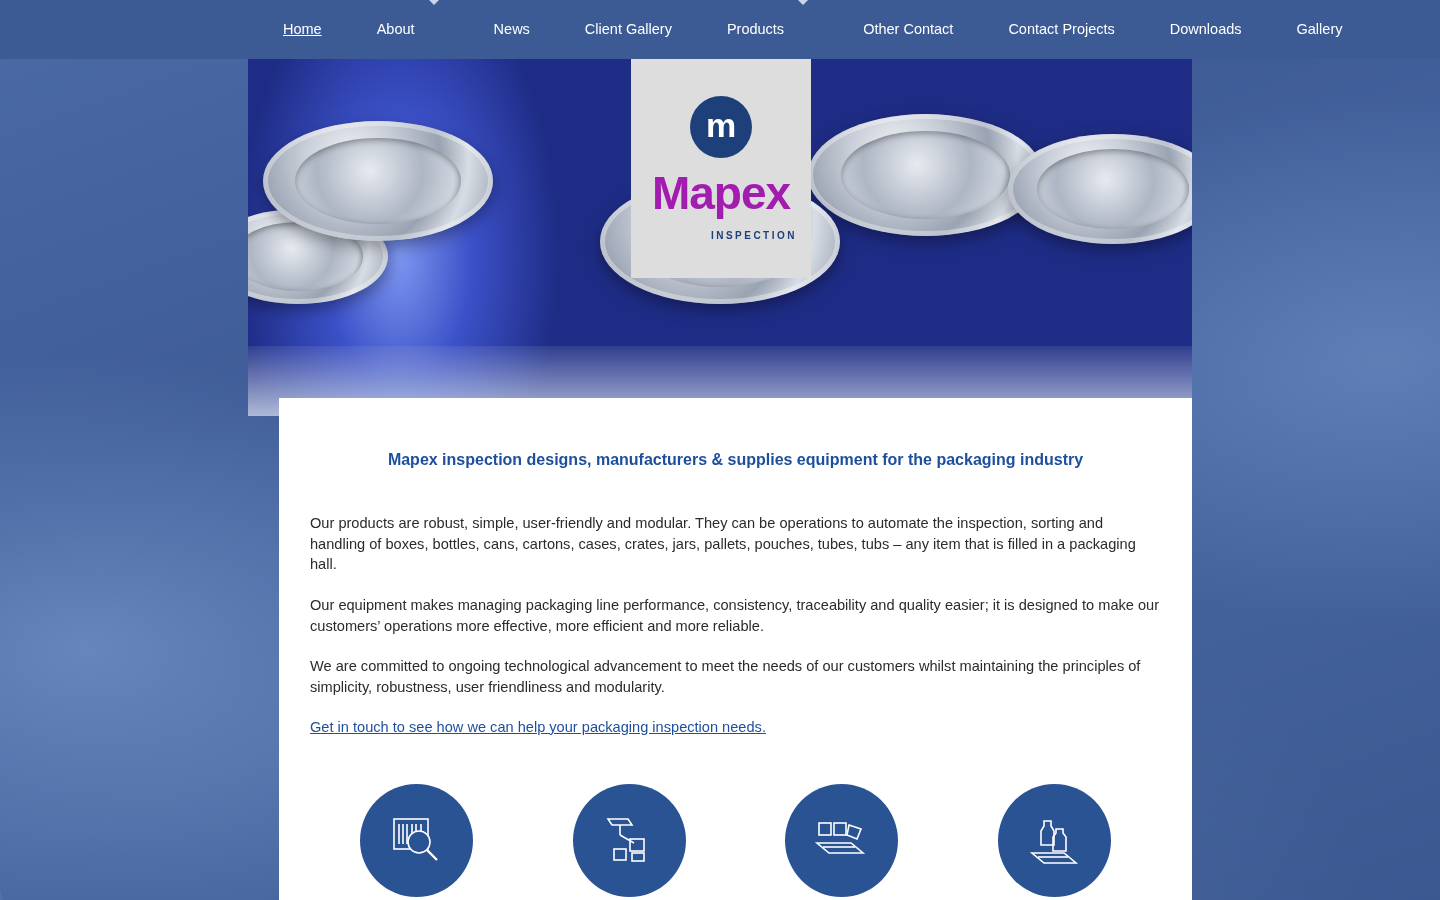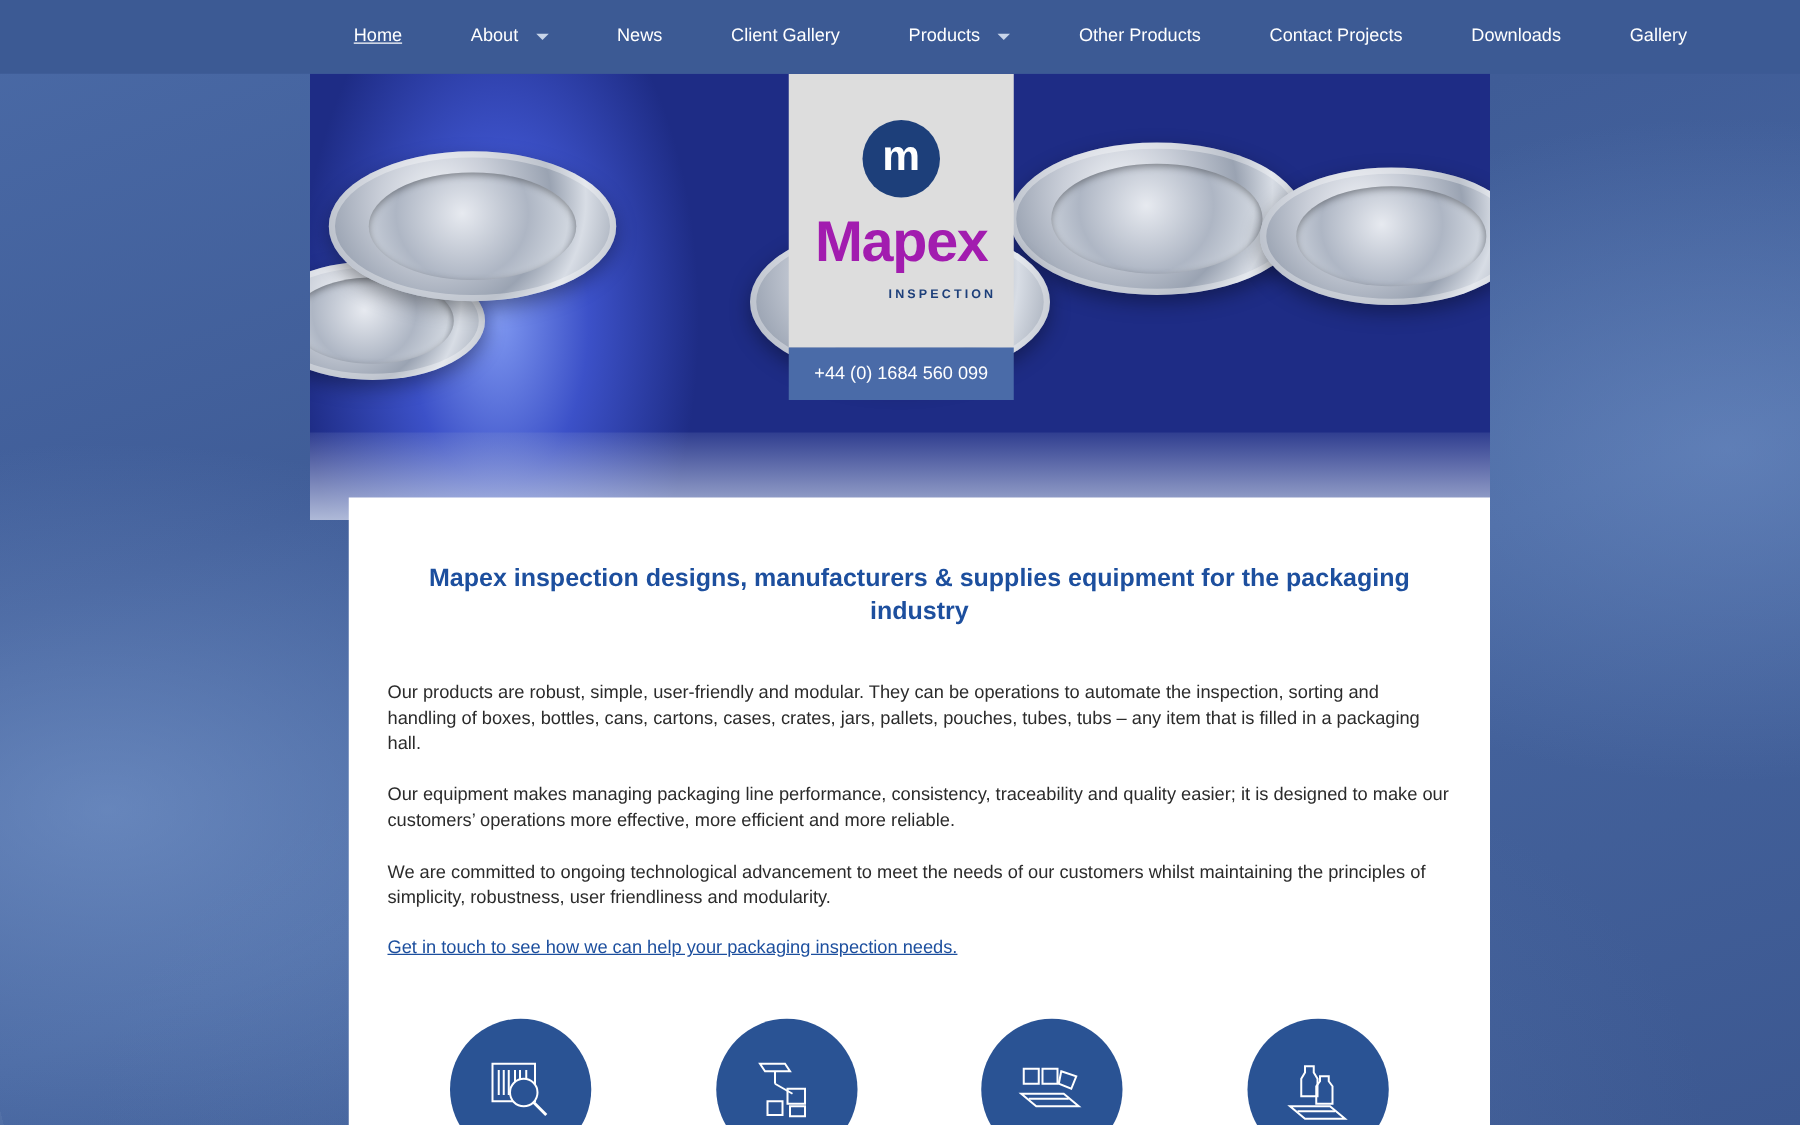--- a/index.html
+++ b/index.html
@@ -42,21 +42,21 @@
   .nav-items {
     display: flex; align-items: center;
     margin-left: 283px;
   }
   .nav-item {
     color: #ffffff;
     font-size: 14.5px;
     padding: 0 0;
     margin-right: 55px;
     white-space: nowrap;
-    display: flex; align-items: center;
+    display: flex; 
     cursor: pointer;
     line-height: 59px;
   }
   .nav-item.active { text-decoration: underline; }
   .nav-item .caret {
     display: inline-block;
     margin-left: 14px;
     width: 0; height: 0;
     border-left: 5px solid transparent;
     border-right: 5px solid transparent;
@@ -167,21 +167,21 @@
   .content {
     position: absolute;
     top: 339px; left: 31px;
     width: 913px;
     min-height: 520px;
     background: #ffffff;
     padding: 26px 31px 0 31px;
   }
   .headline {
     color: #1d4f9e;
-    font-size: 20px;
+    font-size: 16px;
     font-weight: bold;
     text-align: center;
     margin: 26px 0 42px 0;
     line-height: 1.3;
   }
   .para {
     color: #2b2b2b;
     font-size: 14.6px;
     line-height: 1.42;
     margin: 0 0 20px 0;
@@ -231,21 +231,21 @@
       <span>News</span>
     </div>
     <div class="nav-item">
       <span>Client Gallery</span>
     </div>
     <div class="nav-item">
       <span>Products</span>
       <span class="caret"></span>
     </div>
     <div class="nav-item">
-      <span>Other Products</span>
+      <span>Other Contact</span>
     </div>
     <div class="nav-item">
       <span>Contact Projects</span>
     </div>
     <div class="nav-item">
       <span>Downloads</span>
     </div>
     <div class="nav-item">
       <span>Gallery</span>
     </div>
@@ -265,23 +265,20 @@
     </div>
 
     <div class="logo-box">
       <div class="logo-mark">
         <span>m</span>
       </div>
       <div class="logo-word">Mapex</div>
       <div class="logo-sub">INSPECTION</div>
     </div>
 
-    <div class="phone-box">
-      <span>+44 (0) 1684 560 099</span>
-    </div>
   </div>
 
   <div class="content">
     <h1 class="headline">Mapex inspection designs, manufacturers &amp; supplies equipment for the packaging industry</h1>
 
     <p class="para">Our products are robust, simple, user-friendly and modular. They can be operations to automate the inspection, sorting and handling of boxes, bottles, cans, cartons, cases, crates, jars, pallets, pouches, tubes, tubs – any item that is filled in a packaging hall.</p>
     <p class="para">Our equipment makes managing packaging line performance, consistency, traceability and quality easier; it is designed to make our customers’ operations more effective, more efficient and more reliable.</p>
     <p class="para">We are committed to ongoing technological advancement to meet the needs of our customers whilst maintaining the principles of simplicity, robustness, user friendliness and modularity.</p>
 
     <a class="inline-link">Get in touch to see how we can help your packaging inspection needs.</a>

